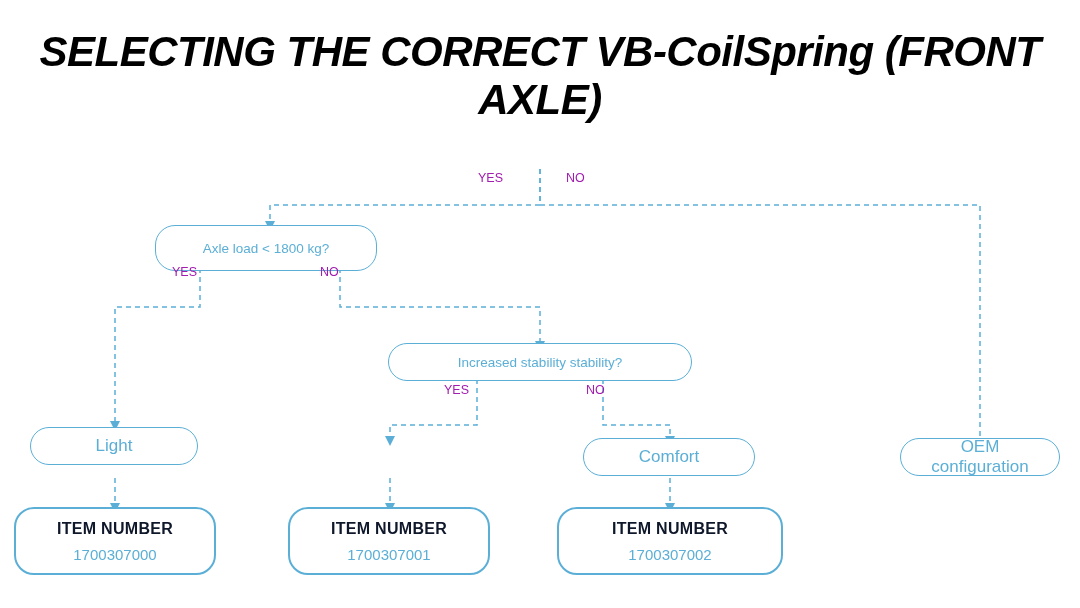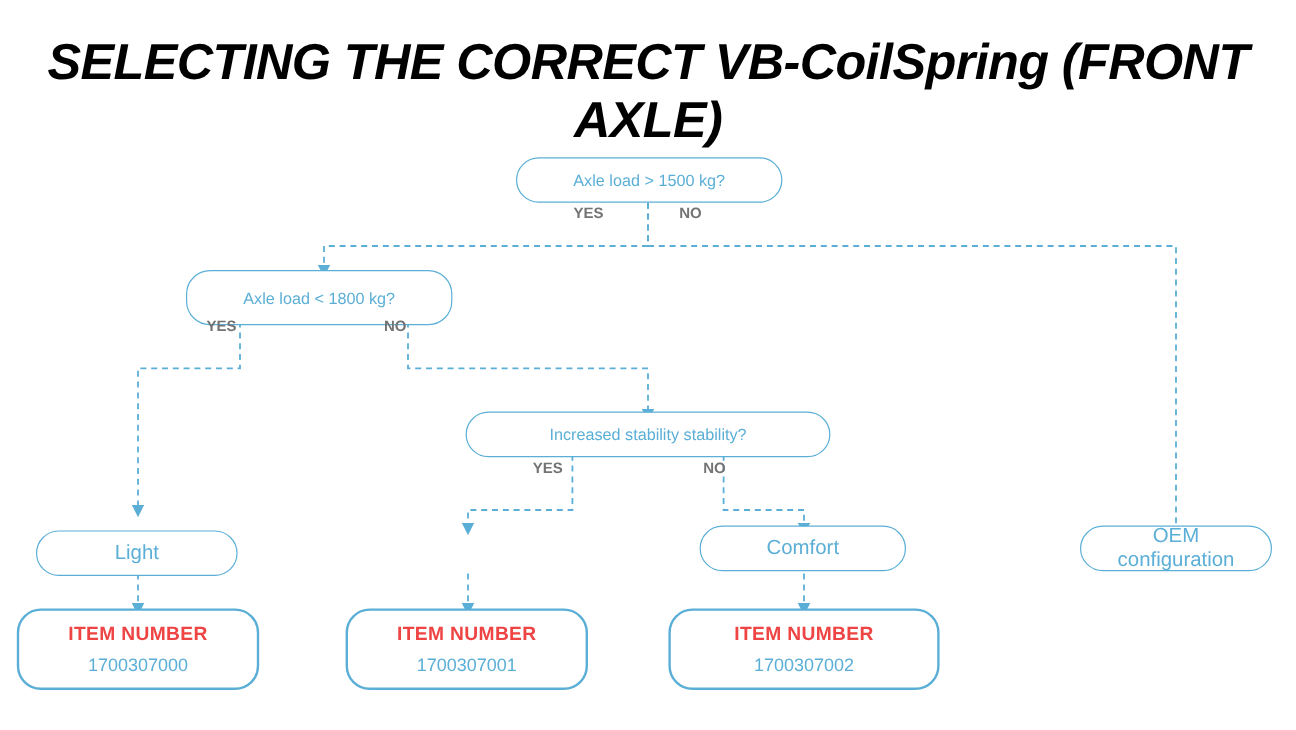--- a/index.html
+++ b/index.html
@@ -56,36 +56,36 @@
 
     .box-item {
       border-width: 2px;
       flex-direction: column;
       padding: 10px 14px;
     }
 
     .box-item .item-label {
       font-weight: 900;
       font-size: 16px;
-      color: #ef4444;
+      color: #0f172a;
       letter-spacing: 0.3px;
     }
 
     .box-item .item-number {
       font-size: 15px;
       color: #5bafd6;
       margin-top: 8px;
     }
 
     
     .yn-label {
       position: absolute;
       font-size: 12.5px;
-      font-weight: 700;
-      color: #737373;
+      font-weight: 400;
+      color: #a21caf;
     }
 
     
     svg.lines {
       position: absolute;
       top: 0;
       left: 0;
       width: 1080px;
       height: 493px;
       pointer-events: none;
@@ -129,23 +129,20 @@
 
     <polyline points="603,264 603,310 670,310 670,325" marker-end="url(#arrow)"></polyline>
 
     <polyline points="115,363 115,392" marker-end="url(#arrow)"></polyline>
 
     <polyline points="390,363 390,392" marker-end="url(#arrow)"></polyline>
 
     <polyline points="670,363 670,392" marker-end="url(#arrow)"></polyline>
   </svg>
 
-  <div class="box box-question" style="left: 430px; top: 16px; width: 222px; height: 38px;">
-    <span>Axle load &gt; 1500 kg?</span>
-  </div>
 
   <div class="yn-label" style="left: 478px; top: 56px;">YES</div>
 
   <div class="yn-label" style="left: 566px; top: 56px;">NO</div>
 
   <div class="box box-question" style="left: 155px; top: 110px; width: 222px; height: 46px;">
     <span>Axle load &lt; 1800 kg?</span>
   </div>
 
   <div class="yn-label" style="left: 172px; top: 150px;">YES</div>
@@ -153,21 +150,21 @@
   <div class="yn-label" style="left: 320px; top: 150px;">NO</div>
 
   <div class="box box-question" style="left: 388px; top: 228px; width: 304px; height: 38px;">
     <span>Increased stability stability?</span>
   </div>
 
   <div class="yn-label" style="left: 444px; top: 268px;">YES</div>
 
   <div class="yn-label" style="left: 586px; top: 268px;">NO</div>
 
-  <div class="box box-result" style="left: 30px; top: 327px; width: 168px; height: 38px;">
+  <div class="box box-result" style="left: 30px; top: 312px; width: 168px; height: 38px;">
     <span>Light</span>
   </div>
 
 
   <div class="box box-result" style="left: 583px; top: 323px; width: 172px; height: 38px;">
     <span>Comfort</span>
   </div>
 
   <div class="box box-result" style="left: 900px; top: 323px; width: 160px; height: 38px;">
     <span>OEM configuration</span>

